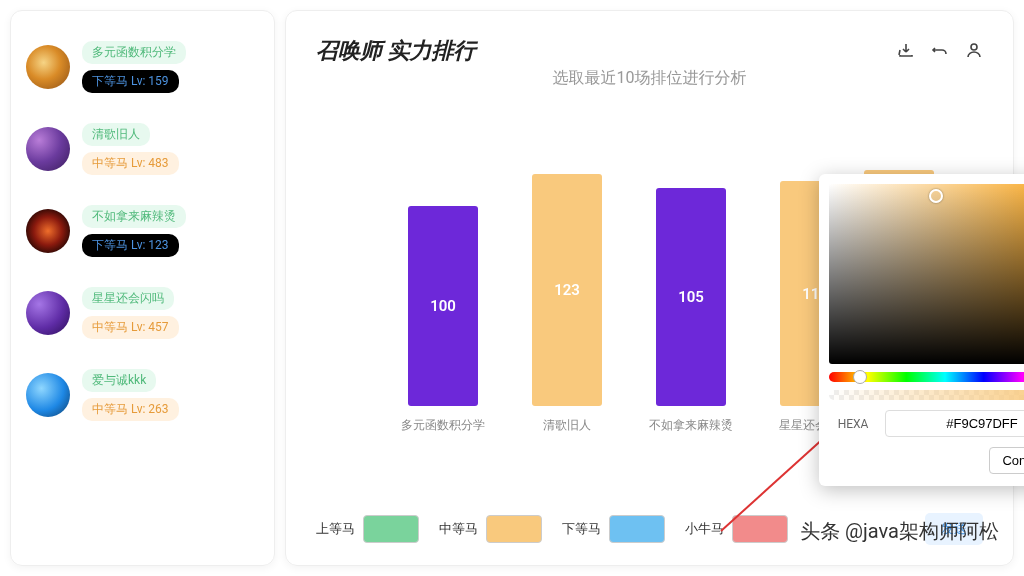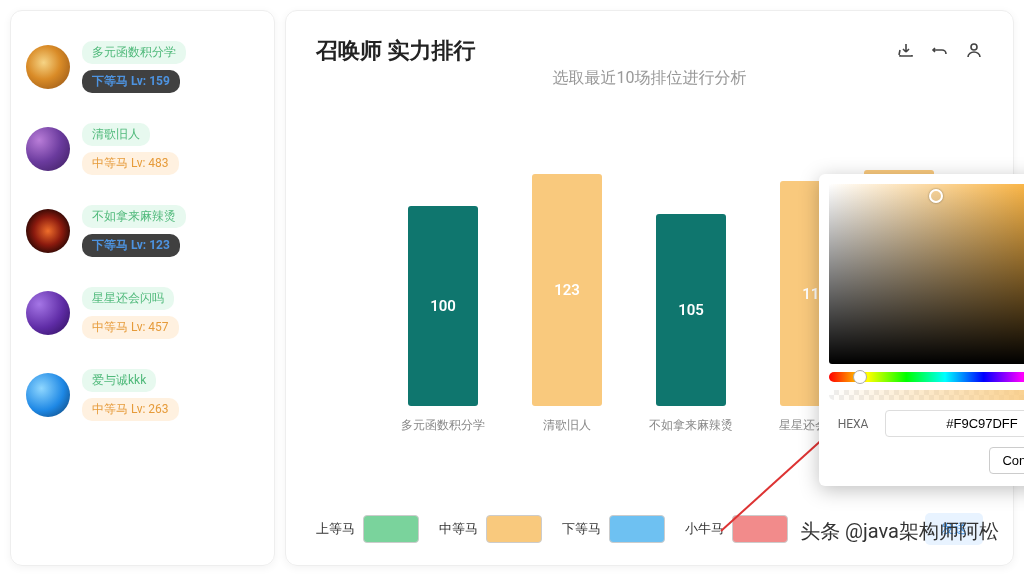--- a/index.html
+++ b/index.html
@@ -9,29 +9,29 @@
 .avatar{width:44px;height:44px;border-radius:50%;margin-right:12px;flex-shrink:0;}
 .av0{background:radial-gradient(circle at 40% 40%,#f6d485 0%,#d98b27 45%,#8b4d14 100%);}
 .av1{background:radial-gradient(circle at 30% 30%,#b97dd8,#6b3b9e 50%,#3a1c5c 100%);}
 .av2{background:radial-gradient(circle at 50% 50%,#ef6e2b 0%,#8b1a0e 45%,#000 90%);}
 .av3{background:radial-gradient(circle at 30% 30%,#a576e6,#5f2ca6 55%,#2a0d55 100%);}
 .av4{background:radial-gradient(circle at 35% 35%,#8fd7ff,#1e88e5 55%,#0d3a66 100%);}
 .pinfo{display:flex;flex-direction:column;gap:6px;align-items:flex-start;}
 .pill{display:inline-block;padding:3px 10px;border-radius:10px;font-size:12px;}
 .green{background:#e7f9ef;color:#4fb97a;}
 .orange{background:#fff1e0;color:#e69b3a;}
-.blue{background:#404040;color:#4d93e0;font-weight:bold;}
+.blue{background:#000000;color:#4d93e0;}
 .main{flex:1;border:1px solid #eee;border-radius:12px;margin:10px 10px 10px 5px;box-shadow:0 2px 8px rgba(0,0,0,0.05);padding:25px 30px;box-sizing:border-box;position:relative;}
-.title{font-size:22px;font-weight:700;color:#222;}
+.title{font-size:22px;font-weight:700;color:#222;font-style:italic;}
 .sub{color:#999;font-size:16px;margin-top:2px;text-align:center;}
 .icons{position:absolute;right:30px;top:30px;display:flex;gap:16px;}
 .icons span{width:18px;color:#444;cursor:pointer;}
 .chart{position:relative;height:300px;margin-top:45px;}
 .bar{position:absolute;bottom:28px;width:70px;display:flex;align-items:center;justify-content:center;border-radius:3px;color:#fff;font-weight:600;font-size:15px;}
-.bar.bblue{background:#0f766e;text-align:right;}
+.bar.bblue{background:#6d28d9;text-align:right;}
 .bar.borng{background:#f9c97d;}
 .bar-lbl{position:absolute;bottom:0;width:90px;text-align:center;color:#888;font-size:12px;}
 .legend{position:absolute;bottom:20px;left:30px;right:30px;display:flex;align-items:center;gap:20px;}
 .lg{display:flex;align-items:center;gap:8px;}
 .swatch{width:54px;height:26px;border:1px solid #ccc;border-radius:4px;cursor:pointer;}
 .spacer{flex:1;}
 .send{background:#e8f3ff;color:#3b8de0;border:none;padding:7px 16px;border-radius:5px;cursor:pointer;font-size:13px;}
 .picker{position:absolute;left:533px;top:163px;width:232px;background:#fff;border-radius:6px;box-shadow:0 4px 20px rgba(0,0,0,0.25);padding:10px;z-index:10;}
 .grad{position:relative;height:180px;border-radius:3px;background:linear-gradient(to top,#000,transparent),linear-gradient(to right,#fff,#f9a825);}
 .cursor{position:absolute;top:5px;left:100px;width:10px;height:10px;border:2px solid #fff;border-radius:50%;box-shadow:0 0 2px rgba(0,0,0,0.5);}
@@ -100,21 +100,21 @@
             <path d="M3 16c0-3 3-5 6-5s6 2 6 5"></path>
           </svg></span>
     </div>
     <div class="title">召唤师 实力排行</div>
     <div class="sub">选取最近10场排位进行分析</div>
     <div class="chart" id="chart">
         <div class="bar bblue" style="left: 92px; height: 200px;">100</div>
         <div class="bar-lbl" style="left: 82px;">多元函数积分学</div>
         <div class="bar borng" style="left: 216px; height: 232px;">123</div>
         <div class="bar-lbl" style="left: 206px;">清歌旧人</div>
-        <div class="bar bblue" style="left: 340px; height: 192px;">105</div>
+        <div class="bar bblue" style="left: 340px; height: 218px;">105</div>
         <div class="bar-lbl" style="left: 330px;">不如拿来麻辣烫</div>
         <div class="bar borng" style="left: 464px; height: 225px;">114</div>
         <div class="bar-lbl" style="left: 454px;">星星还会闪吗</div>
         <div class="bar borng" style="left: 548px; height: 236px;">118</div>
         <div class="bar-lbl" style="left: 538px;">爱与诚kkk</div>
       </div>
     <div class="legend" id="legend">
         <div class="lg">
           <span>上等马</span>
           <div class="swatch" style="background:#7ad39c"></div>

